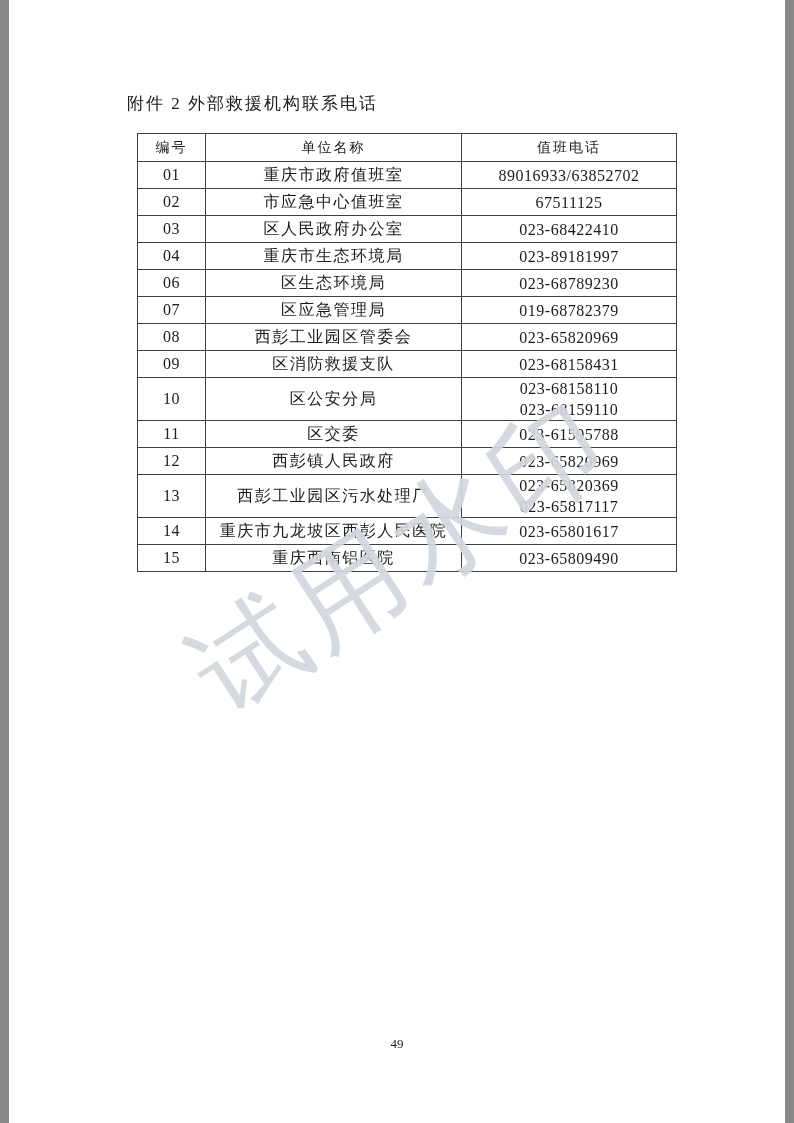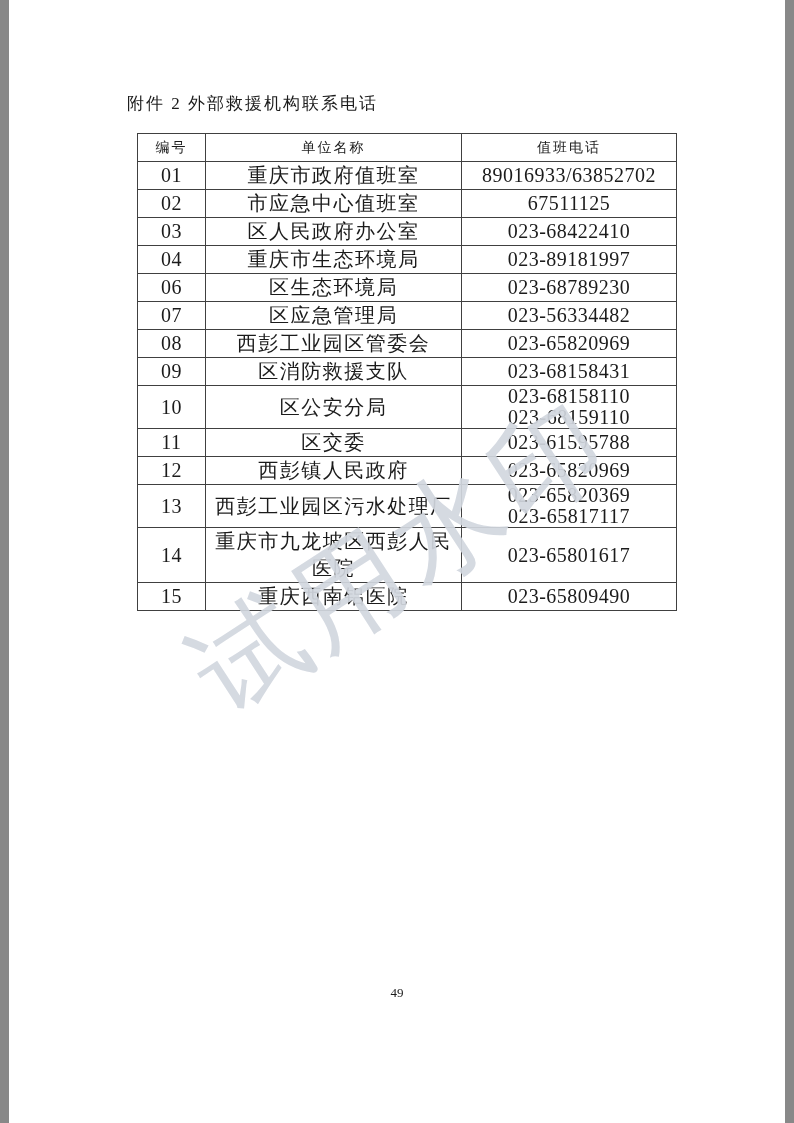--- a/index.html
+++ b/index.html
@@ -37,41 +37,41 @@
     font-weight:normal;
     padding:0;
   }
   table.contacts th{
     height:27px;
     font-size:14px;
     letter-spacing:2px;
   }
   table.contacts td{
     height:26px;
-    font-size:20px;
+    font-size:16px;
   }
   td.cell-name{letter-spacing:1.5px;}
   td.cell-id, td.cell-phone{letter-spacing:0.5px;}
   .phone-line{line-height:21px;}
   .watermark{
     position:absolute;
     left:393px;top:557px;
     transform:translate(-50%,-50%) rotate(-33deg);
     font-size:110px;
     letter-spacing:8px;
     white-space:nowrap;
     opacity:0.92;
     z-index:5;
     pointer-events:none;
     font-family:"Liberation Serif","DejaVu Serif",serif;
   }
   .page-number{
     position:absolute;
     left:0;right:0;
-    top:985px;
+    top:1036px;
     text-align:center;
     font-size:13px;
   }
 </style>
 </head>
 <body>
 
 <div class="page" style="color: rgb(27, 27, 27);">
 
   <div class="doc-title">附件 2  外部救援机构联系电话</div>
@@ -122,21 +122,21 @@
           <td class="cell-id">06</td>
           <td class="cell-name">区生态环境局</td>
           <td class="cell-phone">
             <div class="phone-line">023-68789230</div>
           </td>
         </tr>
         <tr>
           <td class="cell-id">07</td>
           <td class="cell-name">区应急管理局</td>
           <td class="cell-phone">
-            <div class="phone-line">023-56334482</div>
+            <div class="phone-line">019-68782379</div>
           </td>
         </tr>
         <tr>
           <td class="cell-id">08</td>
           <td class="cell-name">西彭工业园区管委会</td>
           <td class="cell-phone">
             <div class="phone-line">023-65820969</div>
           </td>
         </tr>
         <tr>

